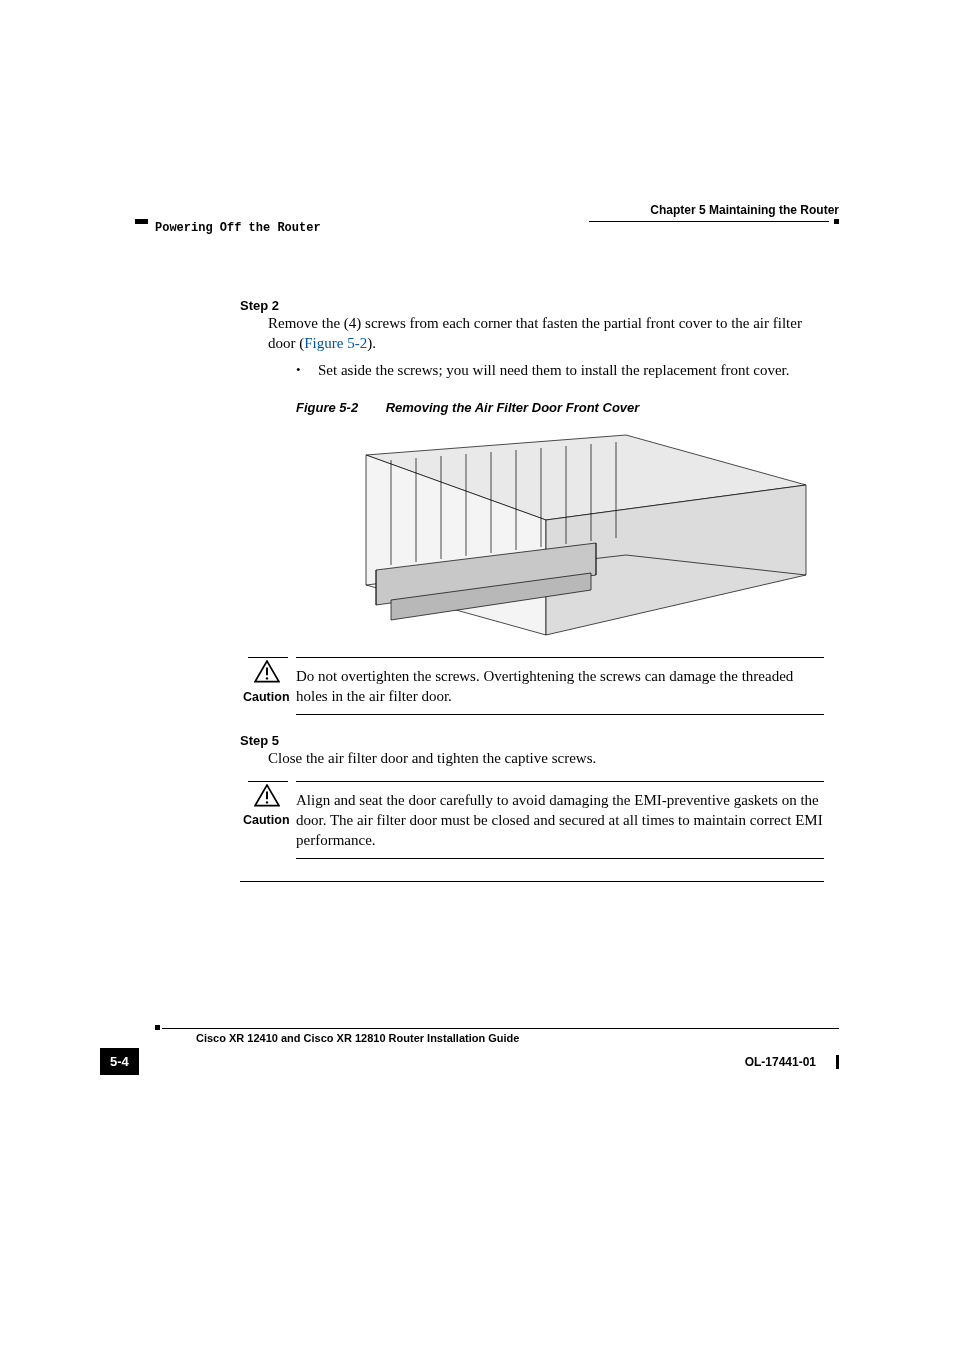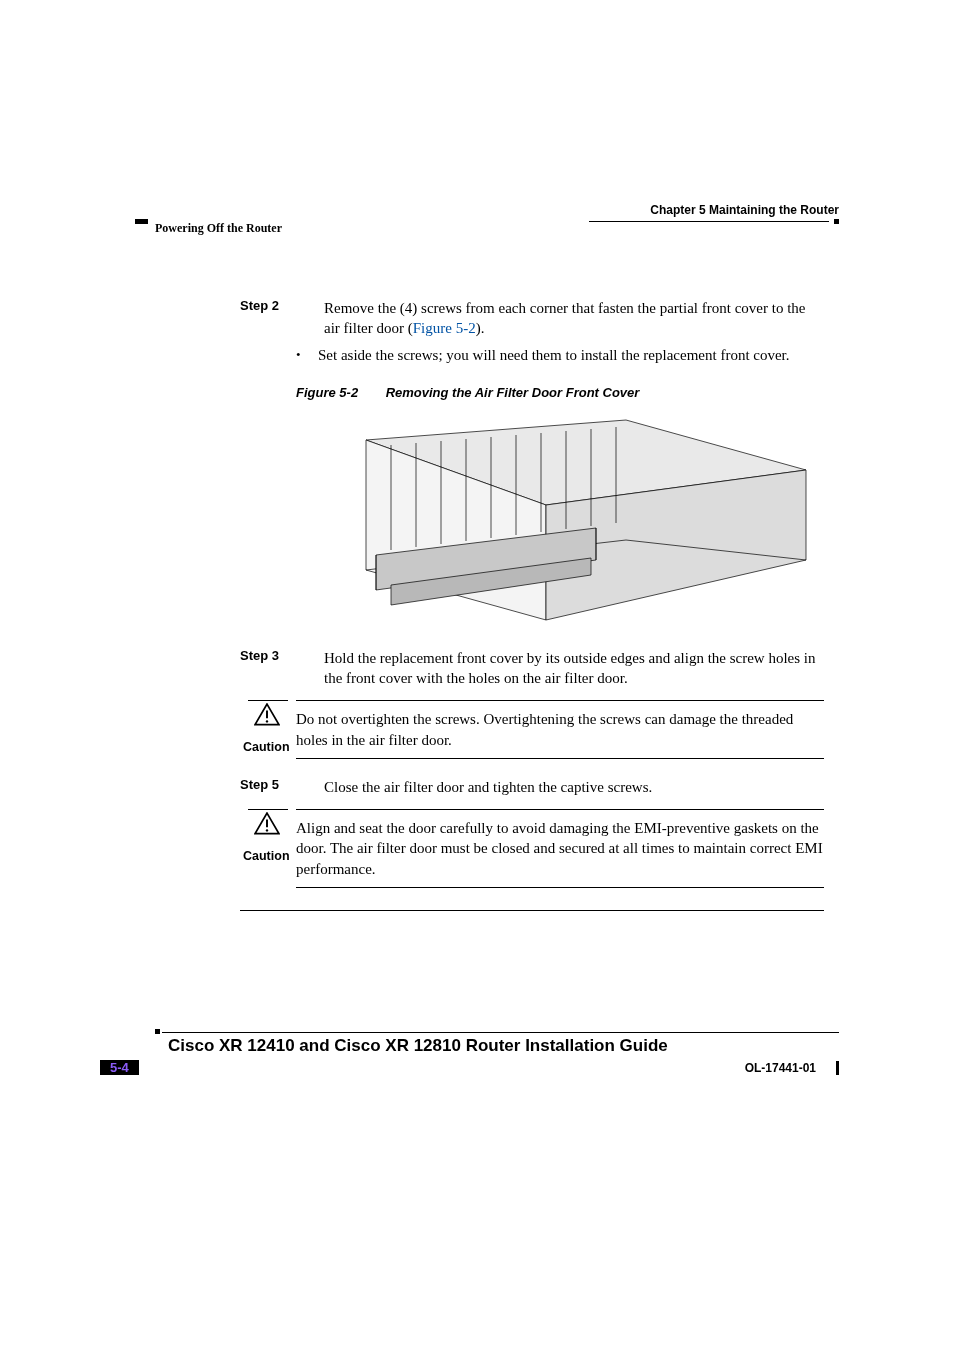--- a/index.html
+++ b/index.html
@@ -60,21 +60,21 @@
     position: absolute;
     left: 30px;
     top: 18px;
   }
   .content {
     position: absolute;
     left: 240px;
     right: 130px;
     top: 280px;
   }
-  .step-row { display: flex; margin-bottom: 4px; margin-top: 18px; }
+  .step-row { display: flex; margin-bottom: 4px; margin-top: 18px; flex-direction: column; }
   .step-label {
     font-family: Arial, Helvetica, sans-serif;
     font-weight: bold;
     font-size: 13px;
     width: 56px;
     flex-shrink: 0;
   }
   .step-body { flex: 1; line-height: 1.35; font-size: 15px; margin-left: 28px; }
   .link { color: #0052a4; }
   .bullet-row { display: flex; margin-left: 56px; margin-top: 6px; }
@@ -97,21 +97,21 @@
   .caution-block { display:flex; margin-top:12px; align-items:flex-start; }
   .caution-left { width:56px; flex-shrink:0; text-align:left; }
   .caution-icon {
     width: 26px;
     margin: 0 0 0 14px;
   }
   .caution-label {
     font-family: Arial, Helvetica, sans-serif;
     font-weight: bold;
     font-size: 12.5px;
-    margin-top: 9px;
+    margin-top: 2px;
     margin-left: 3px;
   }
   .caution-body {
     flex:1;
     line-height:1.35;
     font-size:15px;
     border-top: 1px solid #000;
     border-bottom: 1px solid #000;
     padding: 8px 0;
   }
@@ -137,37 +137,37 @@
     height: 2px;
   }
   .footer-title-wrap { position:relative; }
   .footer-title-tick {
     width:5px;height:5px;background:#000;
     position:absolute; left:55px; top:-2px;
   }
   .footer-title {
     font-family: Arial, Helvetica, sans-serif;
     font-weight: bold;
-    font-size: 17px;
-    margin-left: 68px;
+    font-size: 11px;
+    margin-left: 96px;
     padding-top:3px;
   }
   .footer-bottom {
     display:flex;
     justify-content: space-between;
     align-items: center;
     margin-top: 4px;
   }
   .page-num {
     background: #000;
-    color: #8b5cf6;
+    color: #ffffff;
     font-family: Arial, Helvetica, sans-serif;
     font-weight: bold;
     font-size: 13px;
-    padding: 0 10px;
+    padding: 6px 10px;
   }
   .doc-id {
     font-family: Arial, Helvetica, sans-serif;
     font-weight: bold;
     font-size: 12px;
   }
   .doc-id-wrap { display:flex; align-items:center; gap:20px;}
   .doc-id-tick {
     width: 3px; height: 14px; background:#000;
   }
@@ -175,21 +175,21 @@
 </head>
 <body>
 
 <div class="page">
 
   <div class="hdr">
     <div class="hdr-right">Chapter 5      Maintaining the Router</div>
     <div class="hdr-right-line"></div>
     <div class="hdr-right-tick"></div>
     <div class="hdr-left-bar"></div>
-    <div class="hdr-left-txt" style="font-weight:bold;font-family:Liberation Serif, serif;font-size:12px;">Powering Off the Router</div>
+    <div class="hdr-left-txt" style="font-weight:bold;font-family:Liberation Mono, monospace;font-size:12px;">Powering Off the Router</div>
   </div>
 
   <div class="content">
 
     <div class="step-row">
       <div class="step-label">Step 2</div>
       <div class="step-body">
         <span>Remove the (4) screws from each corner that fasten the partial front cover to the air filter door (</span><span class="link">Figure 5-2</span><span>).</span>
       </div>
     </div>
@@ -223,24 +223,20 @@
             <line x1="245" y1="23" x2="245" y2="122"></line>
             <line x1="270" y1="21" x2="270" y2="119"></line>
             <line x1="295" y1="19" x2="295" y2="116"></line>
             <line x1="320" y1="17" x2="320" y2="113"></line>
           </g>
           <polygon points="95,175 295,148 295,165 95,195" fill="#b8b8b8"></polygon>
         </g>
       </svg>
     </div>
 
-    <div class="step-row">
-      <div class="step-label">Step 3</div>
-      <div class="step-body">Hold the replacement front cover by its outside edges and align the screw holes in the front cover with the holes on the air filter door.</div>
-    </div>
 
 
     <div class="caution-block">
       <div class="caution-left">
         <div class="caution-rule-top"></div>
         <svg class="caution-icon" viewBox="0 0 24 22">
           <path d="M12 1 L23 20 L1 20 Z" fill="none" stroke="#000" stroke-width="1.6"></path>
           <line x1="12" y1="7" x2="12" y2="14" stroke="#000" stroke-width="1.8"></line>
           <circle cx="12" cy="17" r="1.1" fill="#000"></circle>
         </svg>

